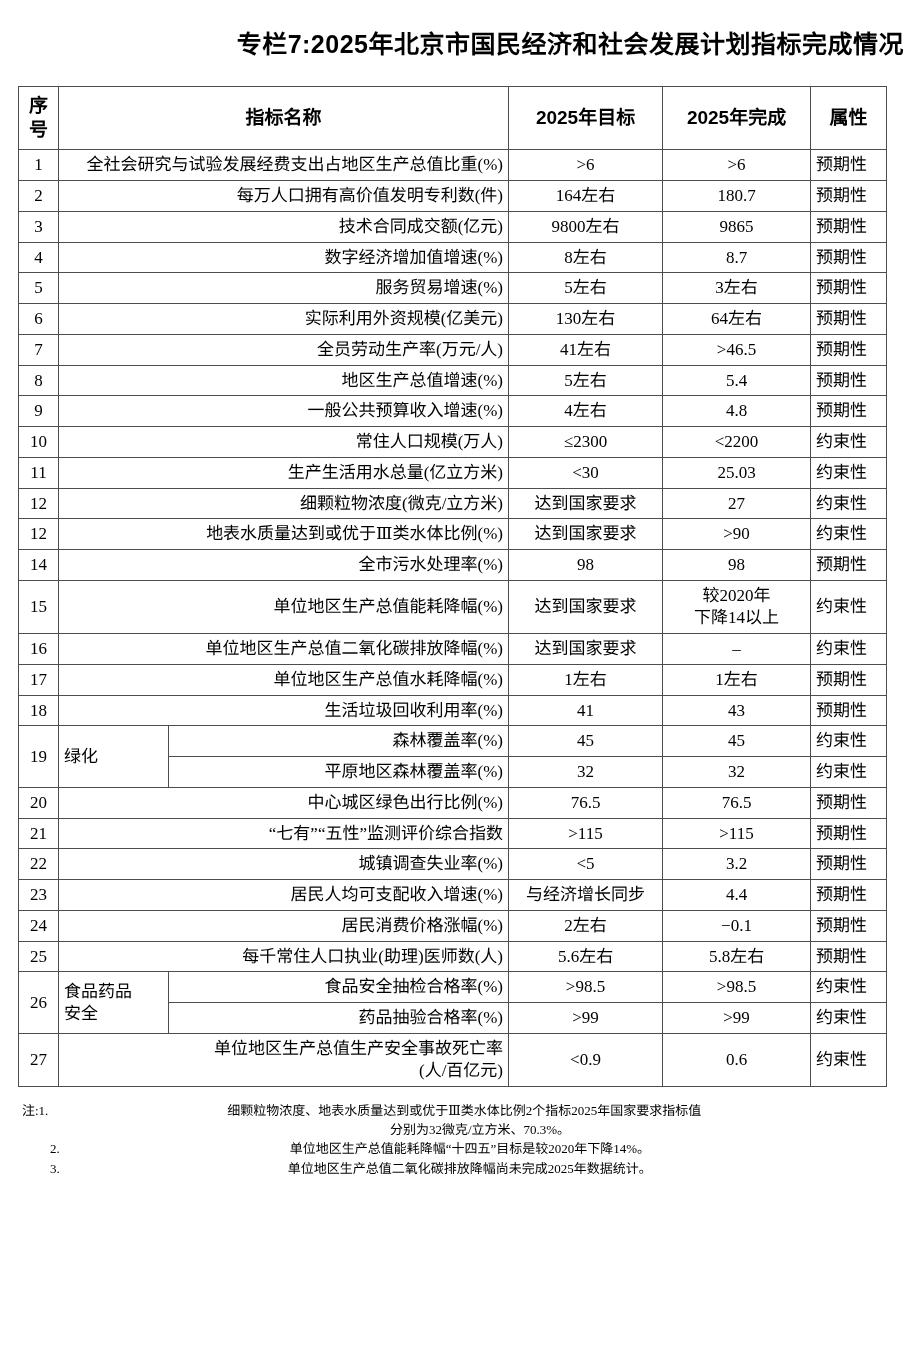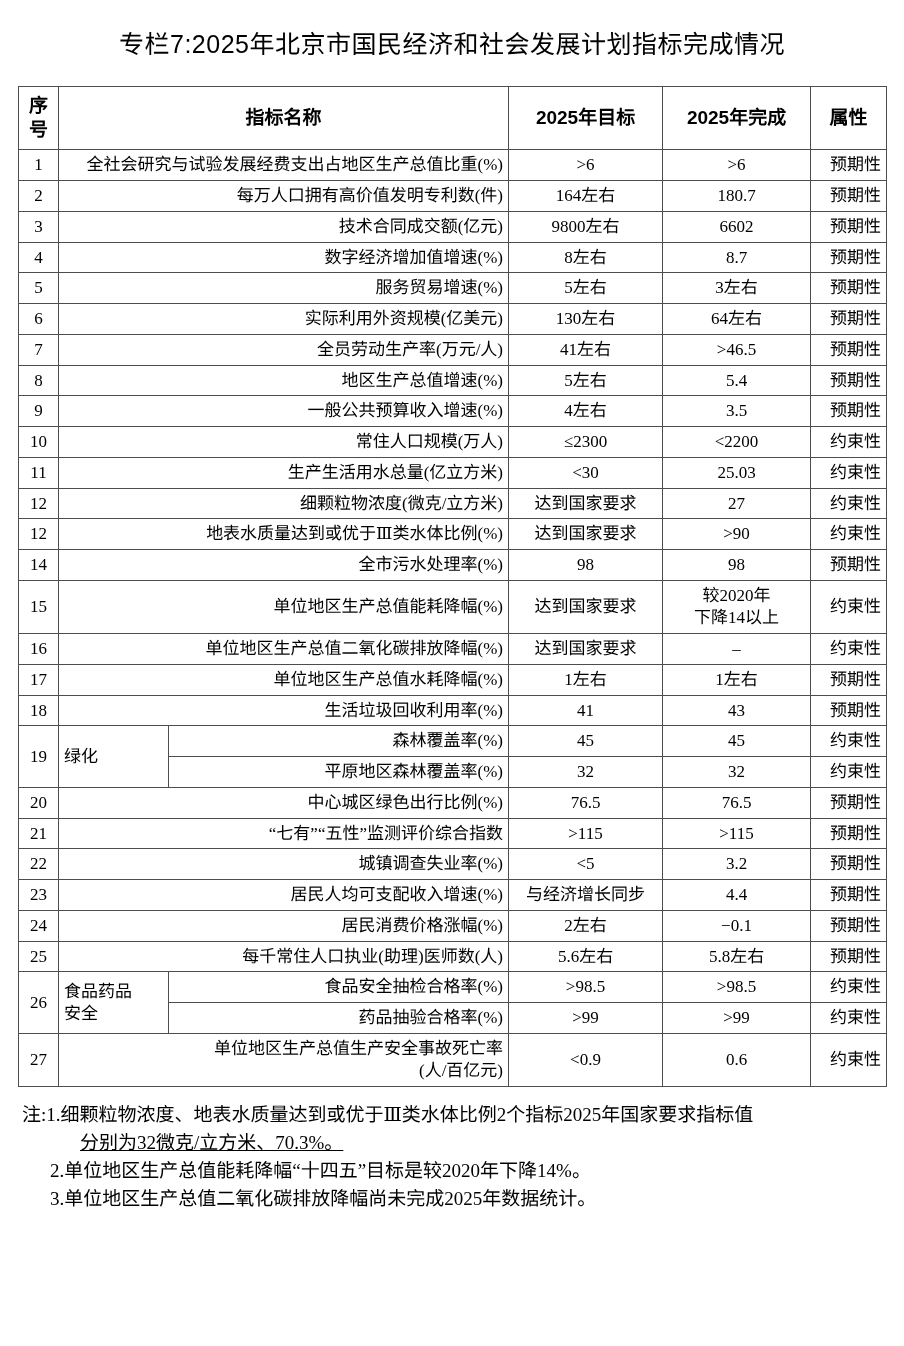--- a/index.html
+++ b/index.html
@@ -18,23 +18,23 @@
 
   .page {
     position: relative;
     width: 904px;
     height: 1346px;
     box-sizing: border-box;
   }
 
   
   .doc-title {
-    text-align: center;
+    text-align: right;
     font-size: 25px;
-    font-weight: normal;
+    font-weight: bold;
     letter-spacing: 0.5px;
     padding-top: 12px;
     padding-bottom: 9px;
     line-height: 1.25;
     font-family: "Liberation Sans", "DejaVu Sans", sans-serif;
   }
 
   
   .tbl-wrap {
     margin: 0 18px 0 18px;
@@ -71,30 +71,31 @@
   }
   
   table.indicators {
     border: 1.5px solid #3a3a3a;
   }
 
   td.num      { text-align: center; }
   td.name     { text-align: right; padding-left: 9px; }
   td.subcat   { text-align: left; }
   td.value    { text-align: center; }
-  td.attr     { text-align: right; }
+  td.attr     { text-align: left; }
 
   .two-line { line-height: 1.3; }
 
   
   .notes {
     margin: 14px 24px 0 22px;
-    font-size: 19px;
+    font-size: 13px;
     line-height: 1.48;
     font-family: "Liberation Serif", "DejaVu Serif", serif;
+    text-align: center;
   }
   .note-row {
     display: flex;
     align-items: flex-start;
   }
   .note-lead {
     white-space: pre;
     flex: 0 0 auto;
   }
   .note-body {
@@ -141,21 +142,21 @@
             <td class="num">2</td>
             <td class="name" colspan="2">每万人口拥有高价值发明专利数(件)</td>
             <td class="value">164左右</td>
             <td class="value">180.7</td>
             <td class="attr">预期性</td>
           </tr>
           <tr>
             <td class="num">3</td>
             <td class="name" colspan="2">技术合同成交额(亿元)</td>
             <td class="value">9800左右</td>
-            <td class="value">6602</td>
+            <td class="value">9865</td>
             <td class="attr">预期性</td>
           </tr>
           <tr>
             <td class="num">4</td>
             <td class="name" colspan="2">数字经济增加值增速(%)</td>
             <td class="value">8左右</td>
             <td class="value">8.7</td>
             <td class="attr">预期性</td>
           </tr>
           <tr>
@@ -183,21 +184,21 @@
             <td class="num">8</td>
             <td class="name" colspan="2">地区生产总值增速(%)</td>
             <td class="value">5左右</td>
             <td class="value">5.4</td>
             <td class="attr">预期性</td>
           </tr>
           <tr>
             <td class="num">9</td>
             <td class="name" colspan="2">一般公共预算收入增速(%)</td>
             <td class="value">4左右</td>
-            <td class="value">3.5</td>
+            <td class="value">4.8</td>
             <td class="attr">预期性</td>
           </tr>
           <tr>
             <td class="num">10</td>
             <td class="name" colspan="2">常住人口规模(万人)</td>
             <td class="value">≤2300</td>
             <td class="value">&lt;2200</td>
             <td class="attr">约束性</td>
           </tr>
           <tr>
@@ -335,21 +336,21 @@
           </tr>
         </tbody>
     </table>
   </div>
 
   <div class="notes" id="notes">
       <div class="note-row note-indent-1">
         <span class="note-lead">注:1.</span>
         <div class="note-body">细颗粒物浓度、地表水质量达到或优于Ⅲ类水体比例2个指标2025年国家要求指标值</div>
       </div>
-      <div class="note-row" style="padding-left: 58px; text-decoration: underline;">
+      <div class="note-row" style="padding-left: 58px;">
         <div class="note-body">分别为32微克/立方米、70.3%。</div>
       </div>
       <div class="note-row note-indent-2">
         <span class="note-lead">2.</span>
         <div class="note-body">单位地区生产总值能耗降幅“十四五”目标是较2020年下降14%。</div>
       </div>
       <div class="note-row note-indent-2">
         <span class="note-lead">3.</span>
         <div class="note-body">单位地区生产总值二氧化碳排放降幅尚未完成2025年数据统计。</div>
       </div>

